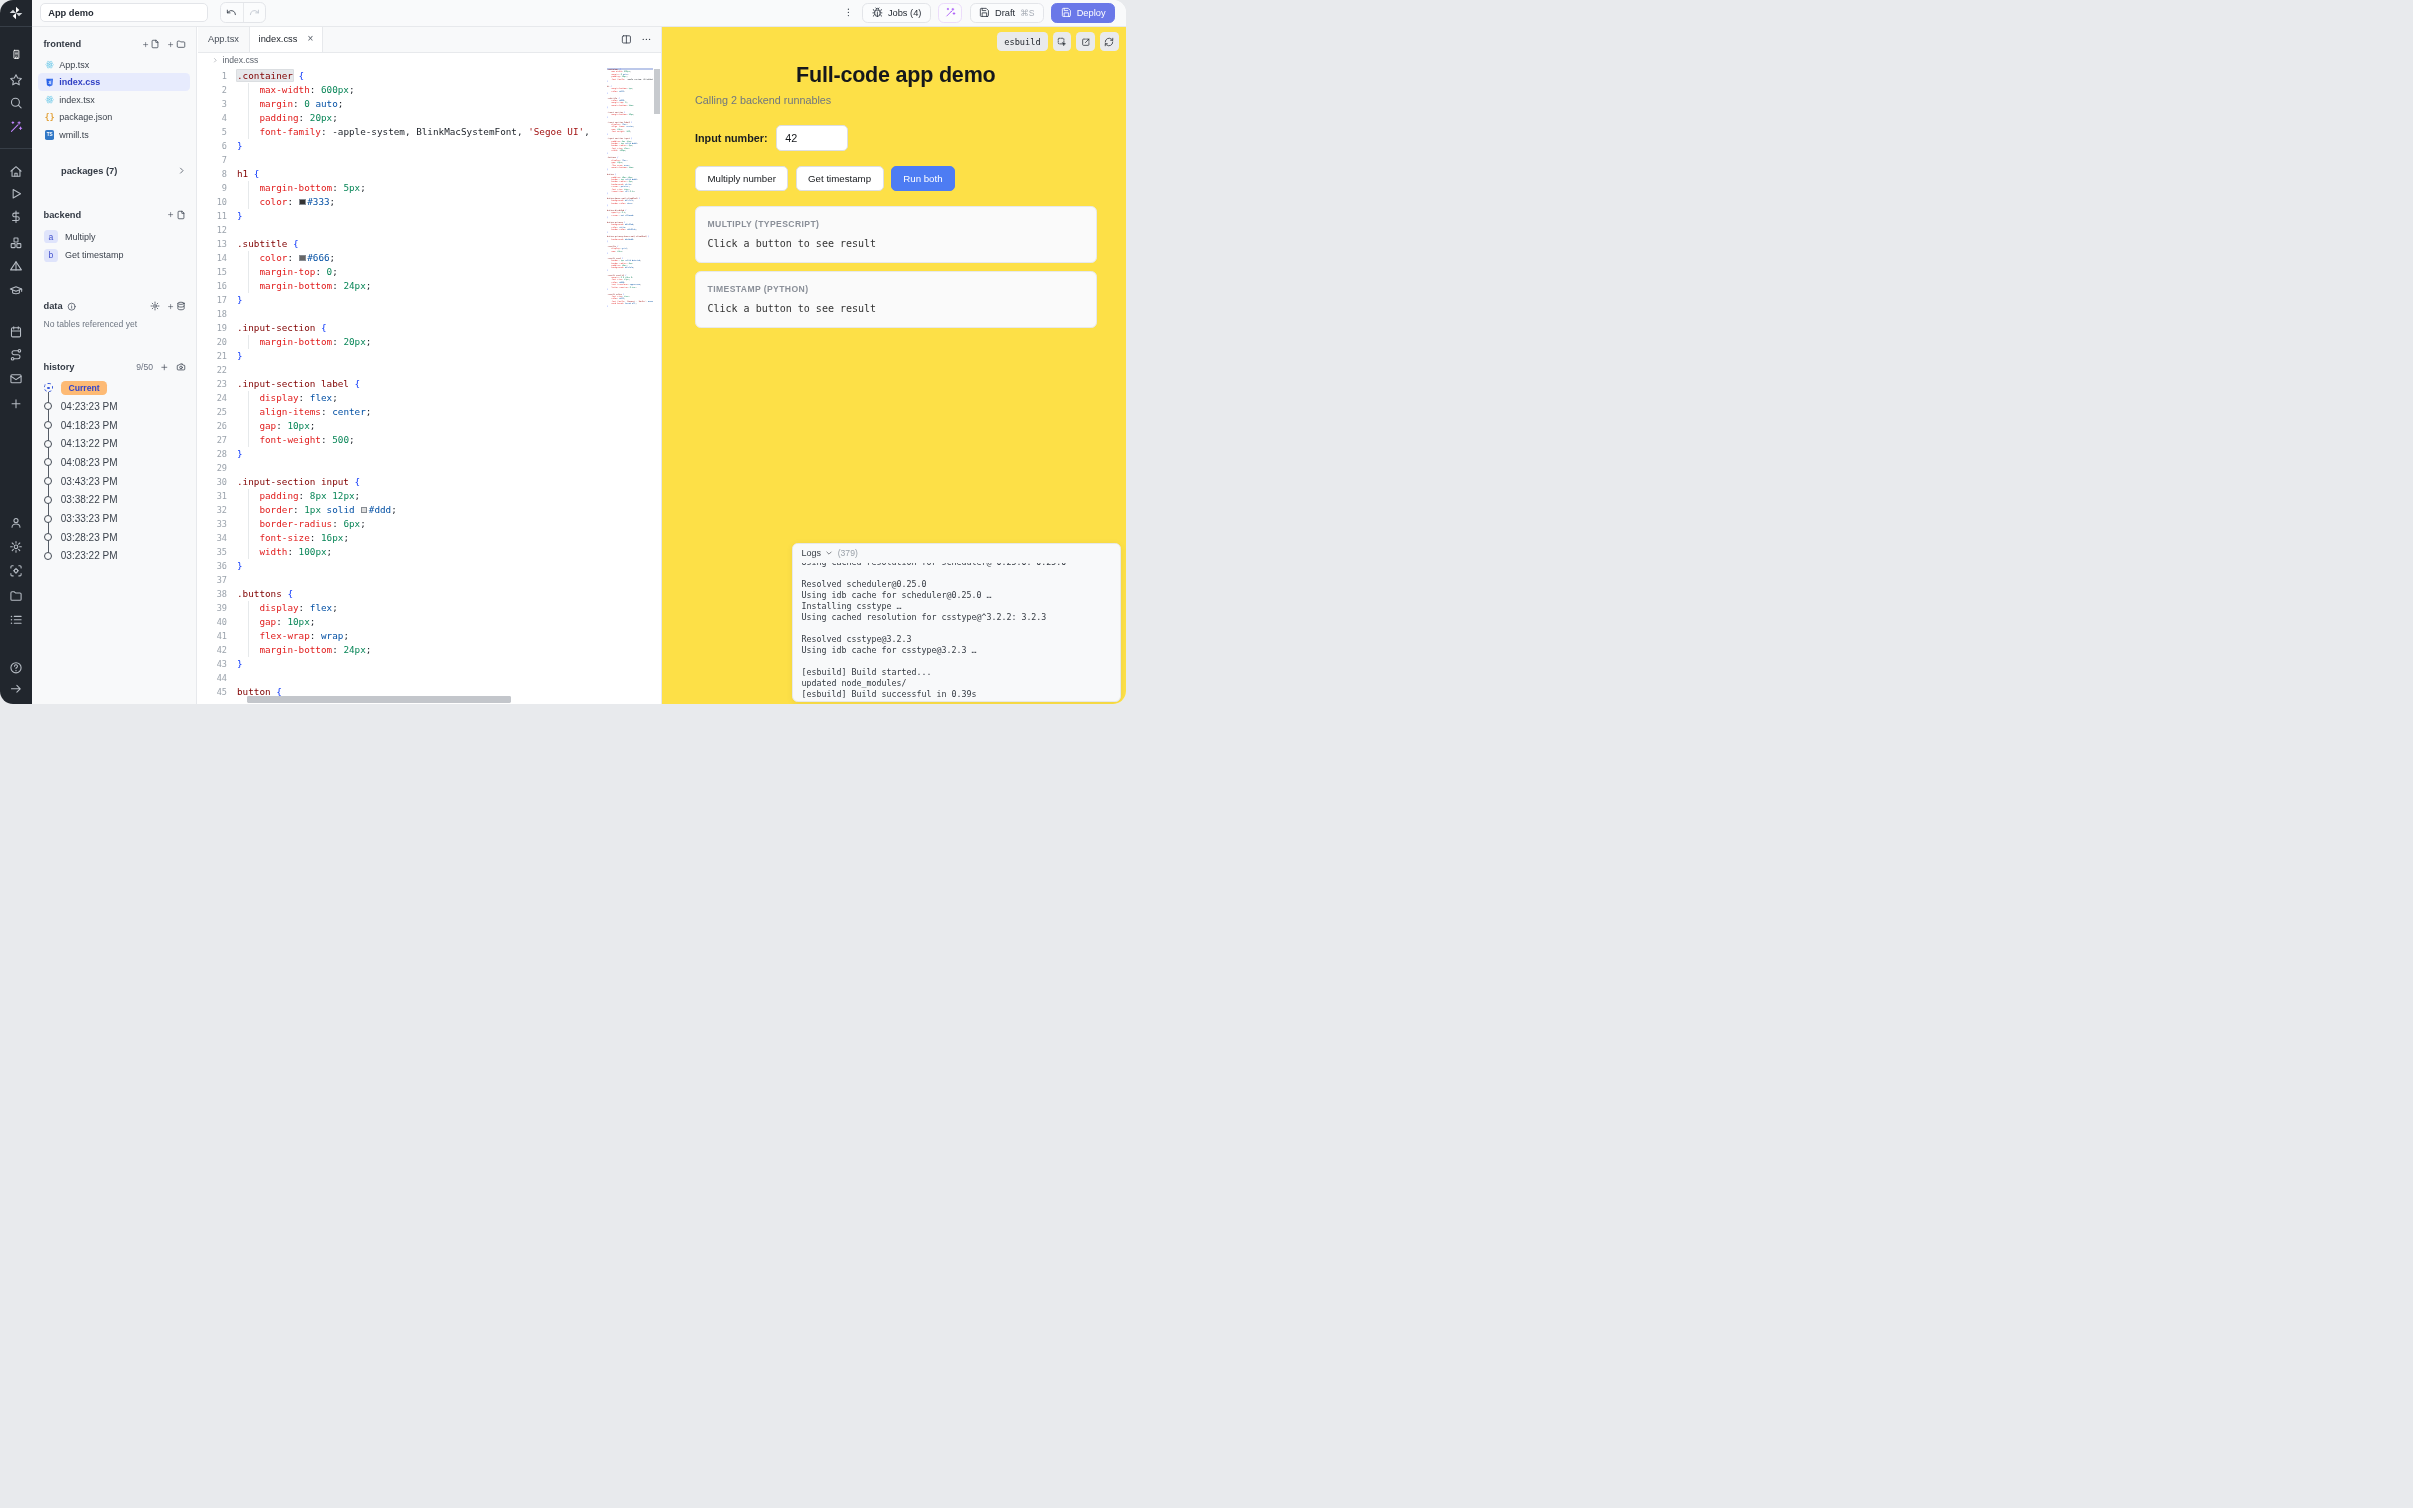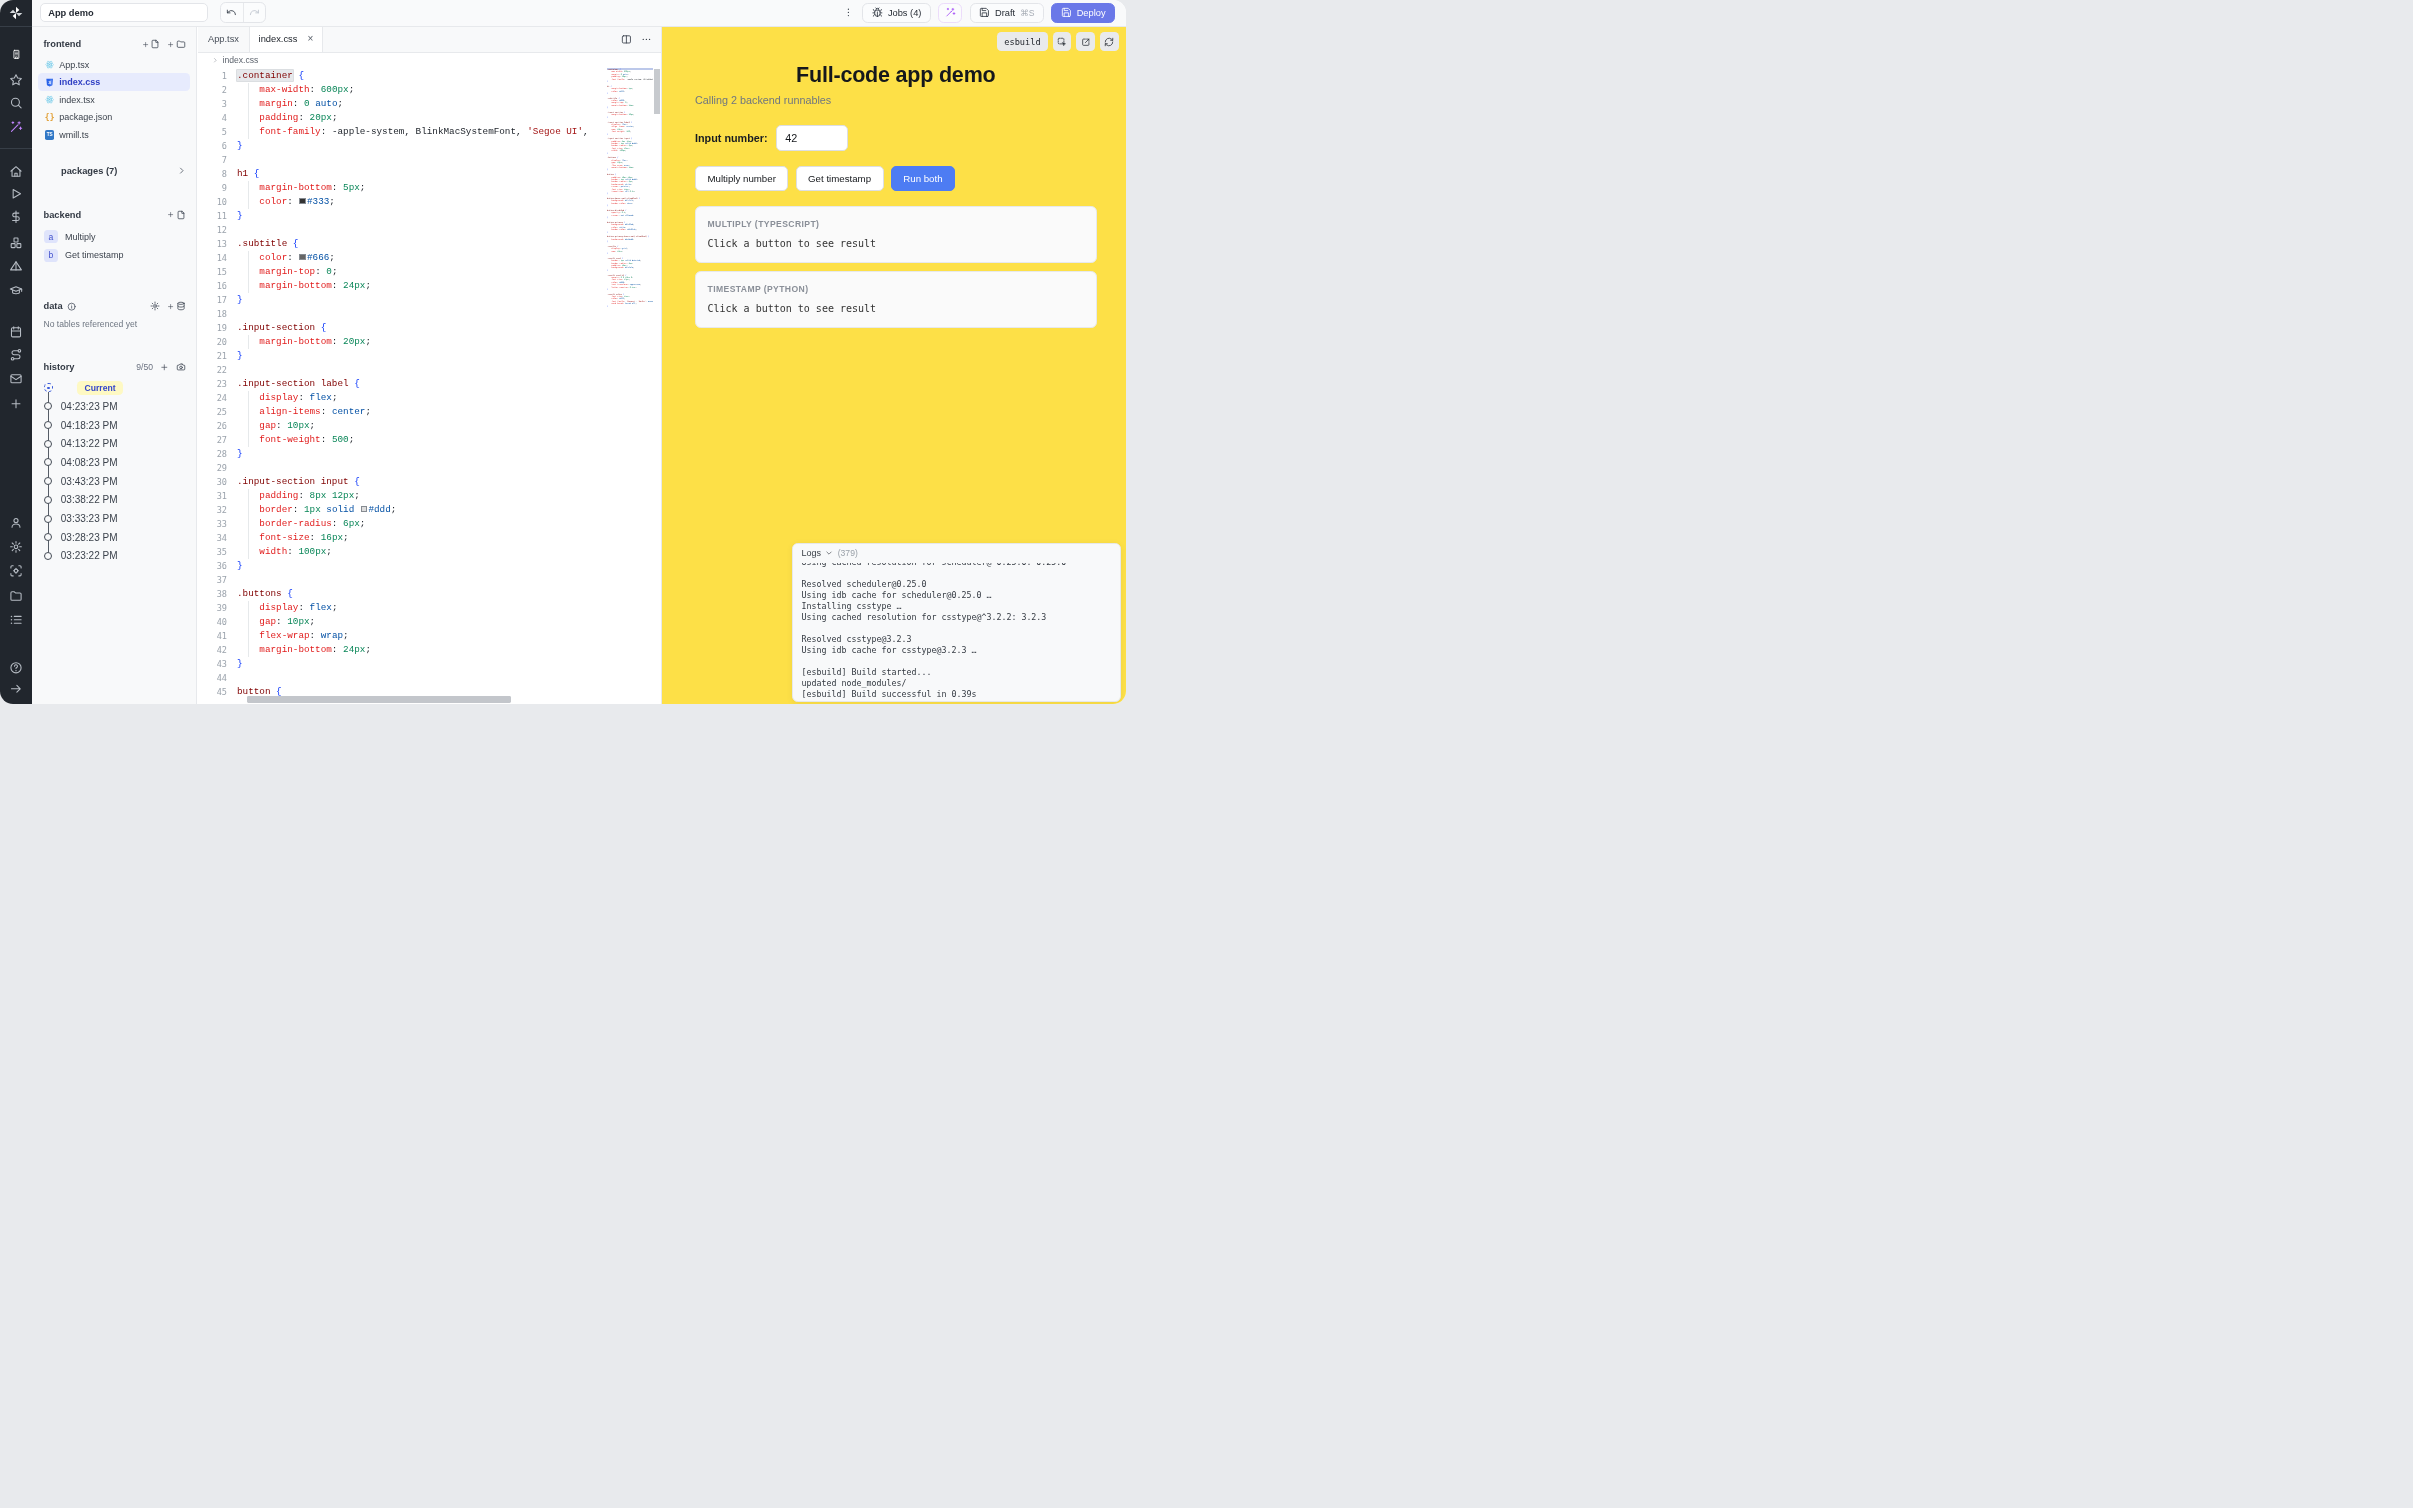--- a/index.html
+++ b/index.html
@@ -70,40 +70,40 @@
   .data-empty { padding:4.3px 11.5px 0; font-size:8.6px; color:#6e7681; }
   .hist-count { font-size:8.6px; color:#6b7280; }
   .timeline { position:relative; margin-top:2.9px; }
   .tl-line { position:absolute; left:16px; top:10px; bottom:9.3px; width:1.1px; background:#555c66; }
   .tl-row { position:relative; display:flex; align-items:center; height:18.7px; padding-left:12.2px; gap:8.6px; cursor:pointer; }
   .tl-dot { width:8px; height:8px; border-radius:50%; border:1.1px solid #454c56; background:#f8f9fa; flex:0 0 8px; z-index:1; }
   .tl-dot.current { width:8.6px; height:8.6px; flex-basis:8.6px; border:1.1px dashed #3b5bdb; position:relative; }
   .tl-dot.current::after { content:''; position:absolute; left:50%; top:50%; width:2.2px; height:2.2px; margin:-1.1px 0 0 -1.1px;
     border-radius:50%; background:#3b5bdb; }
   .tl-label { font-size:10px; color:#3c434d; }
-  .current-pill { background:#fef9c3; color:#3345cb; font-size:8.6px; font-weight:700; padding:2.2px 7.2px; border-radius:4.3px;margin-left:16px; }
+  .current-pill { background:#fdba74; color:#3345cb; font-size:8.6px; font-weight:700; padding:2.2px 7.2px; border-radius:4.3px; }
 
   
   .editor { position:absolute; left:198px; top:26.6px; width:463px; bottom:0; background:#fff; }
   .tabbar { position:absolute; top:0; left:0; right:0; height:26px; background:#f8f9fa; border-bottom:0.7px solid #e7e9ec;
     display:flex; align-items:stretch; }
   .tab { display:flex; align-items:center; padding:0 10px; font-size:9.3px; color:#49505a; cursor:pointer; }
   .tab.active { background:#fff; border-left:0.7px solid #e7e9ec; border-right:0.7px solid #e7e9ec; color:#20252c;
     margin-bottom:-0.7px; padding:0 8.6px; gap:10px; }
   .tab .close { font-size:10px; color:#5b626c; cursor:pointer; line-height:1; }
   .tab-icons { margin-left:auto; display:flex; align-items:center; gap:9.3px; padding-right:9.3px; color:#3a414b; }
   .tab-icons .icon { width:10.8px; height:10.8px; cursor:pointer; }
   .breadcrumb { position:absolute; top:26px; left:0; right:0; height:14.4px; display:flex; align-items:center;
     padding-left:14.4px; gap:3.6px; font-size:8.6px; color:#5d646e; background:#fff; }
   .breadcrumb .icon { width:6.5px; height:6.5px; color:#83888f; }
   .codepane { position:absolute; top:40px; left:0; right:54px; bottom:0; overflow:hidden; padding-top:2.2px; background:#fff; }
   .cline { position:relative; display:flex; height:14px; line-height:14px;
     font-family:"DejaVu Sans Mono",monospace; font-size:9.3px; }
   .ln { flex:0 0 39px; text-align:right; padding-right:10px; color:#9ba3ac; font-size:8.6px; user-select:none; }
-  .ct { white-space:pre;font-family:Liberation Mono, monospace; }
+  .ct { white-space:pre; }
   .cline.ind::before { content:''; position:absolute; left:50px; top:0; bottom:0; width:0.7px; background:#e6e9eb; }
   .tk-sel{color:#800000} .tk-prop{color:#e11d1d} .tk-num{color:#098658} .tk-kw{color:#0451a5}
   .tk-str{color:#a31515} .tk-br{color:#0431fa} .tk-pl{color:#22272e}
   .sw { display:inline-block; width:6.5px; height:6.5px; border:0.7px solid #868b91; margin:0 1.4px -0.7px 0.7px; }
   .occ { background:#e6e8eb; box-shadow:0 0 0 0.7px #ccd0d5; }
   .minimap { position:absolute; top:40px; right:8px; width:46px; bottom:8px; overflow:hidden; padding-top:1.4px; }
   .mm-line { height:2.4px; line-height:2.4px; font-family:"DejaVu Sans Mono",monospace; font-size:1.9px;
     white-space:pre; overflow:hidden; }
   .mm-line:first-child { background:#bcc8ea; }
   .vthumb { position:absolute; top:42px; right:0.7px; width:6.5px; height:45px; background:#c7cace; }

